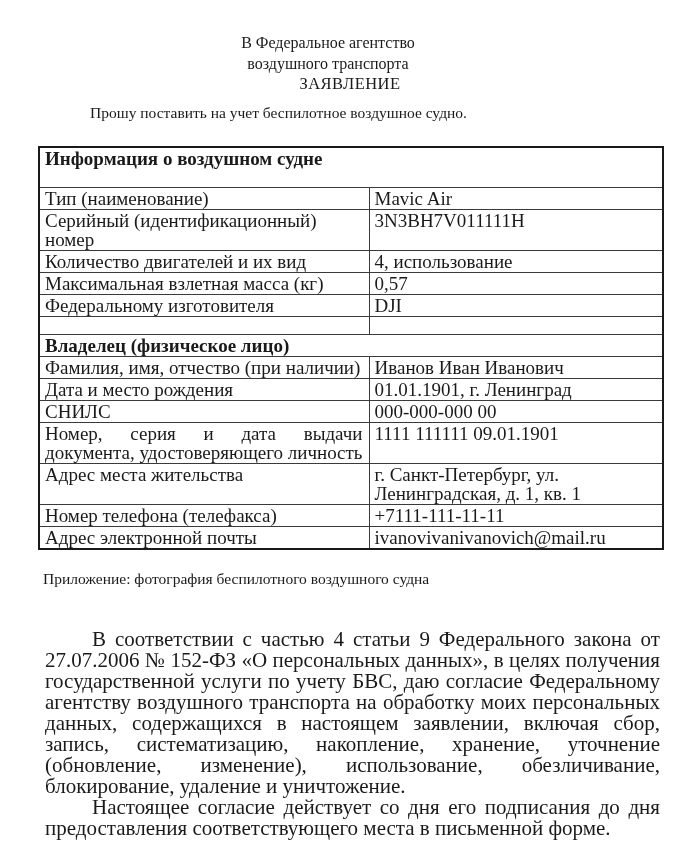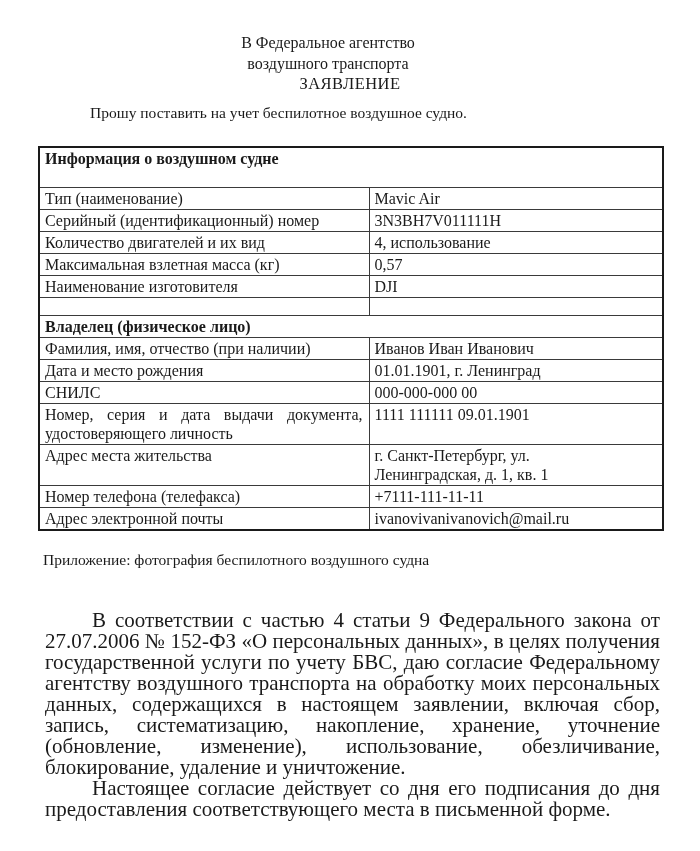--- a/index.html
+++ b/index.html
@@ -28,21 +28,21 @@
     text-indent: 45px;
     font-size: 15.5px;
     line-height: 21px;
   }
   table.doc-table {
     border-collapse: collapse;
     table-layout: fixed;
     width: 624px;
     margin: 23px 0 0 38px;
     border: 2px solid #1a1a1a;
-    font-size: 16px;
+    font-size: 19px;
   }
   col.c1 { width: 330px; }
   col.c2 { width: 294px; }
   td {
     border: 1px solid #3a3a3a;
     padding: 1px 6px 1px 5px;
     vertical-align: top;
     line-height: 19px;
     overflow: hidden;
   }
@@ -108,21 +108,21 @@
     </tr>
     <tr class="r">
       <td>Количество двигателей и их вид</td>
       <td>4, использование</td>
     </tr>
     <tr class="r">
       <td>Максимальная взлетная масса (кг)</td>
       <td>0,57</td>
     </tr>
     <tr class="r">
-      <td>Наименование изготовителя</td>
+      <td>Федеральному изготовителя</td>
       <td>DJI</td>
     </tr>
 
     <tr class="spacer-row">
       <td></td>
       <td></td>
     </tr>
 
     <tr class="section-head">
       <td colspan="2">Владелец (физическое лицо)</td>

